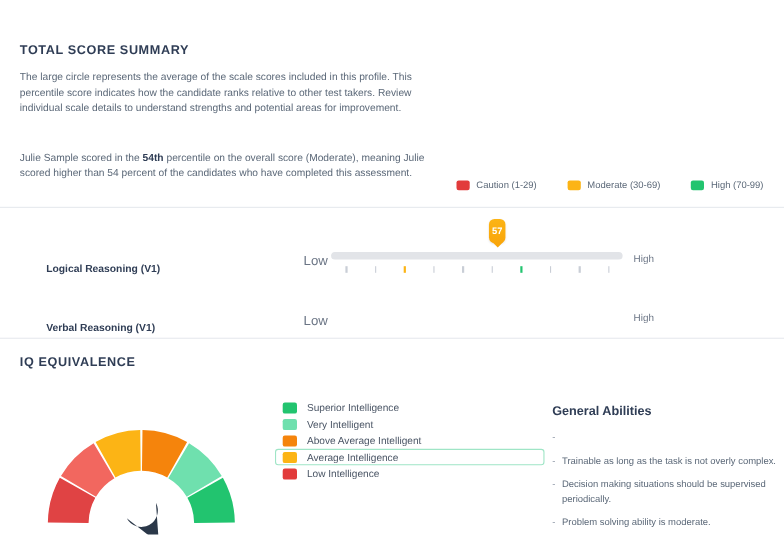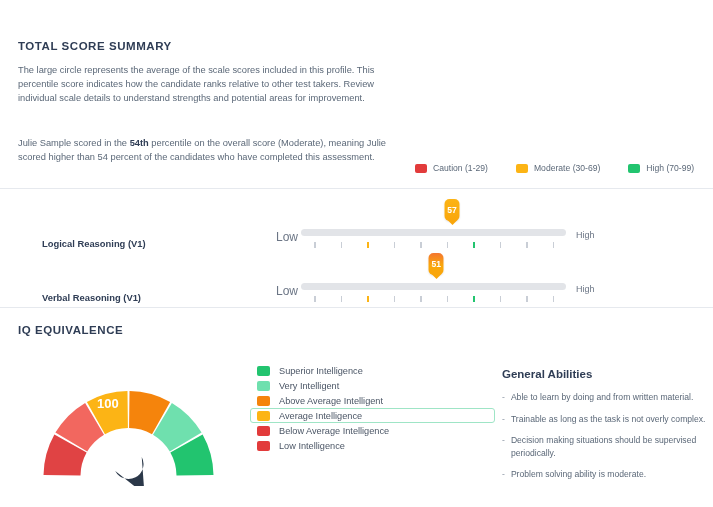--- a/index.html
+++ b/index.html
@@ -99,22 +99,22 @@
     border-top: 5px solid #f9a60b;
   }
 
   
   .iq { position: relative; padding: 16px 18px 0 18px; }
   .iq-body { position: relative; margin-top: 28px; height: 140px; }
 
   .gauge-wrap { position: absolute; left: 18px; top: 4px; width: 185px; height: 118px; }
   .gauge-svg { display: block; }
   .gauge-value {
-    position: absolute; left: 61px; top: 28px;
-    font-size: 13px; font-weight: 700; color: #ffffff;
+    position: absolute; left: 61px; top: 13px;
+    font-size: 10px; font-weight: 700; color: #ffffff;
   }
 
   .iq-legend { position: absolute; left: 232px; top: -1px; width: 245px; }
   .iq-legend-item {
     display: flex; align-items: center; gap: 9px;
     height: 15px; padding: 0 6px;
     border: 1px solid transparent; border-radius: 3px;
   }
   .iq-legend-item.active { border-color: #9fe5c6; background: #ffffff; }
   .iq-swatch { width: 13px; height: 10px; border-radius: 2px; flex: none; }
@@ -184,36 +184,20 @@
             <span class="tick" style="left: 95%; background: rgb(201, 206, 214);"></span>
           </div>
         <div class="badge" style="left: 57%;">57</div>
       </div>
     </div>
 
     <div class="score-row">
       <div class="score-name">Verbal Reasoning (V1)</div>
       <div class="scale-low">Low</div>
       <div class="scale-high">High</div>
-      <div class="track-area">
-        <div class="track"></div>
-        <div class="ticks">
-            <span class="tick" style="left: 5%; background: rgb(201, 206, 214);"></span>
-            <span class="tick" style="left: 15%; background: rgb(201, 206, 214);"></span>
-            <span class="tick" style="left: 25%; background: rgb(252, 180, 21);"></span>
-            <span class="tick" style="left: 35%; background: rgb(201, 206, 214);"></span>
-            <span class="tick" style="left: 45%; background: rgb(201, 206, 214);"></span>
-            <span class="tick" style="left: 55%; background: rgb(201, 206, 214);"></span>
-            <span class="tick" style="left: 65%; background: rgb(34, 196, 111);"></span>
-            <span class="tick" style="left: 75%; background: rgb(201, 206, 214);"></span>
-            <span class="tick" style="left: 85%; background: rgb(201, 206, 214);"></span>
-            <span class="tick" style="left: 95%; background: rgb(201, 206, 214);"></span>
-          </div>
-        <div class="badge tinted" style="left: 51%;">51</div>
-      </div>
     </div>
   </div>
 
   <div class="divider"></div>
 
   <div class="iq">
     <div class="section-title">IQ EQUIVALENCE</div>
 
     <div class="iq-body">
 
@@ -244,33 +228,28 @@
         <div class="iq-legend-item">
           <span class="iq-swatch" style="background: rgb(245, 132, 12);"></span>
           <span class="iq-label">Above Average Intelligent</span>
         </div>
         <div class="iq-legend-item active">
           <span class="iq-swatch" style="background: rgb(252, 180, 21);"></span>
           <span class="iq-label">Average Intelligence</span>
         </div>
         <div class="iq-legend-item">
           <span class="iq-swatch" style="background: rgb(226, 59, 59);"></span>
-          <span class="iq-label">Below Average Intelligence</span>
-        </div>
-        <div class="iq-legend-item">
-          <span class="iq-swatch" style="background: rgb(226, 59, 59);"></span>
           <span class="iq-label">Low Intelligence</span>
         </div>
       </div>
 
       <div class="abilities">
         <div class="abilities-title">General Abilities</div>
         <div class="ability">
           <span class="dash">-</span>
-          <span>Able to learn by doing and from written material.</span>
         </div>
         <div class="ability">
           <span class="dash">-</span>
           <span>Trainable as long as the task is not overly complex.</span>
         </div>
         <div class="ability">
           <span class="dash">-</span>
           <span>Decision making situations should be supervised periodically.</span>
         </div>
         <div class="ability">

